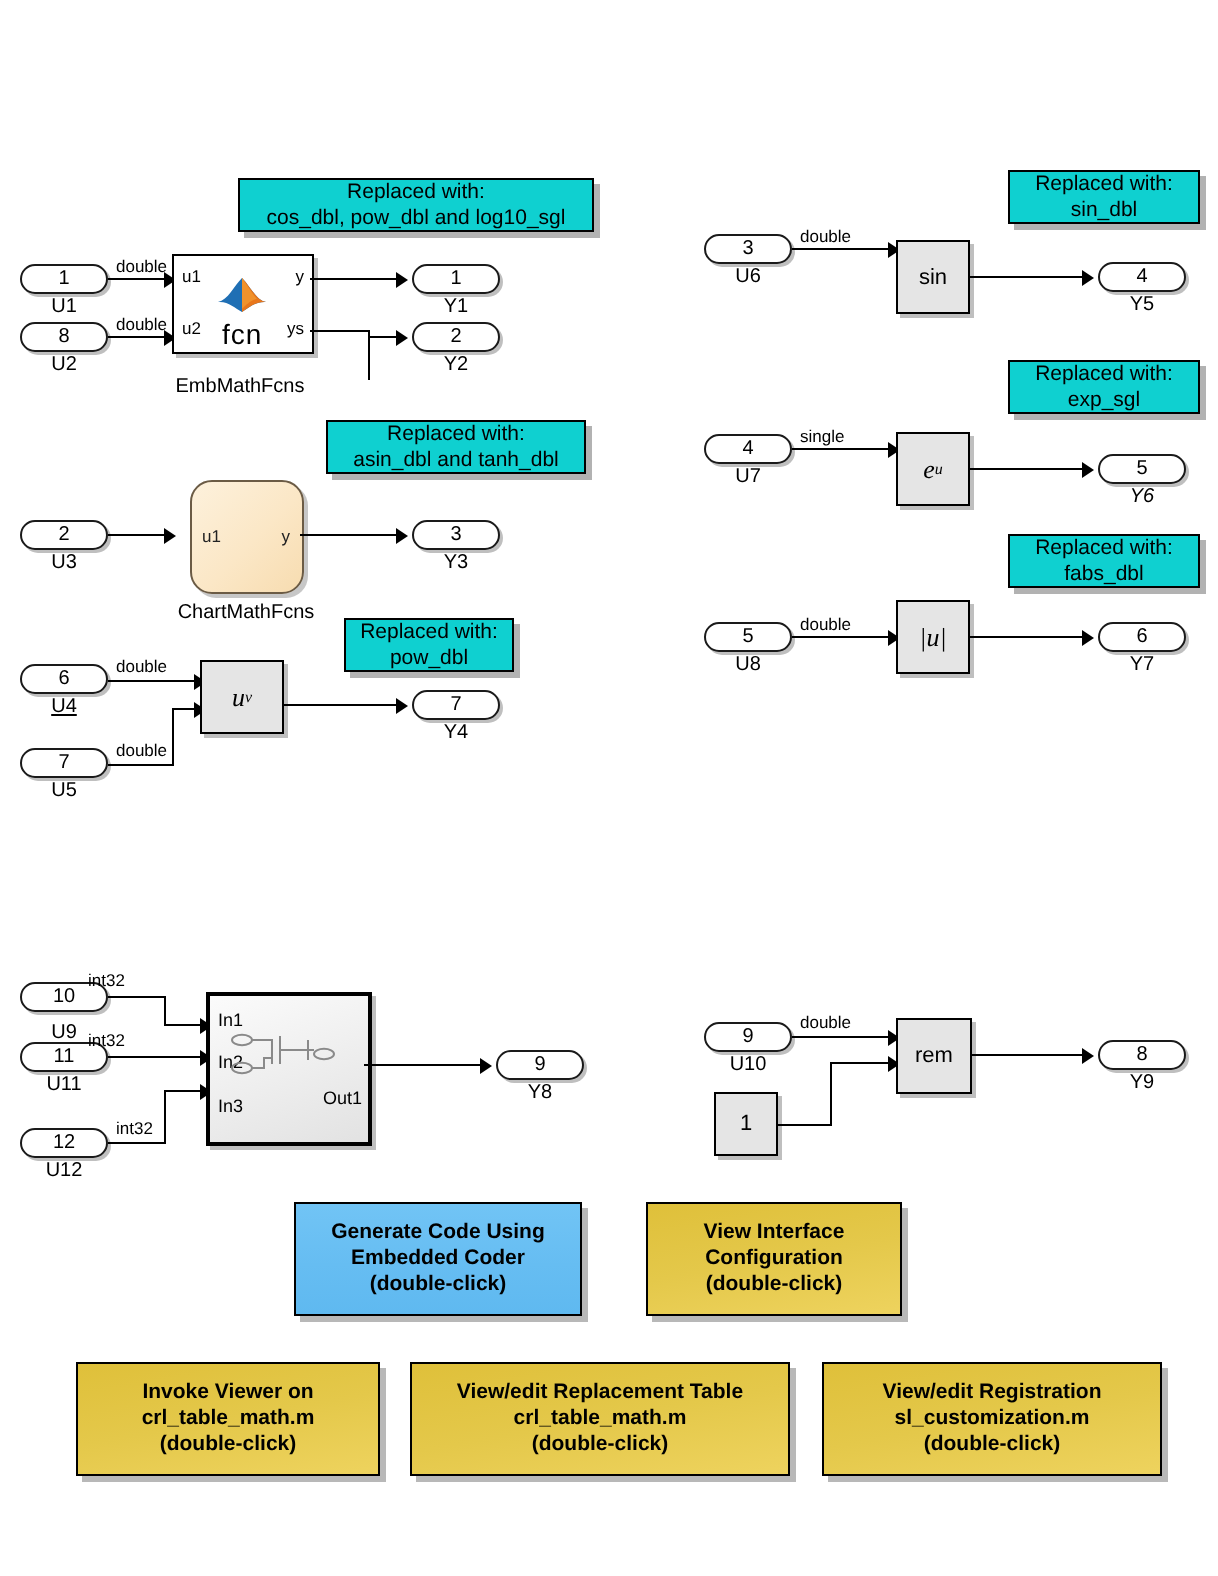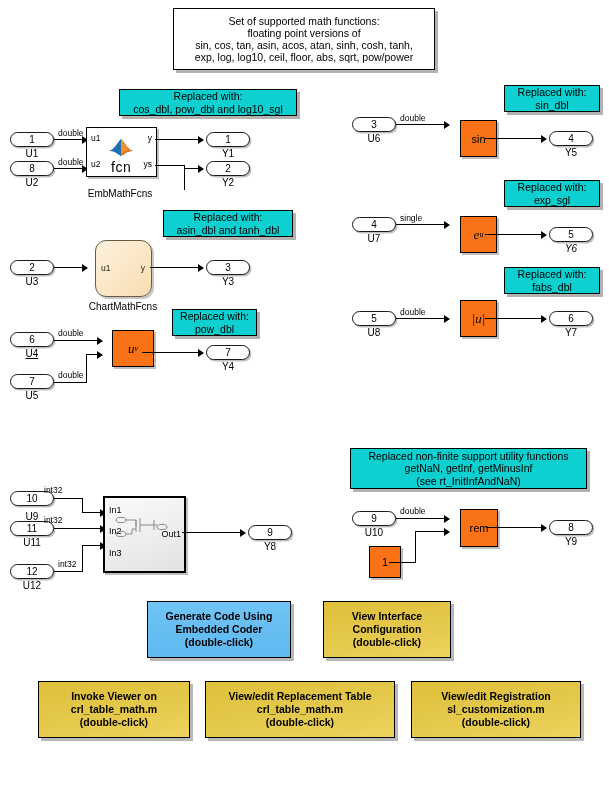--- a/index.html
+++ b/index.html
@@ -35,25 +35,24 @@
   .port{
     border:1.4px solid #1a1a1a;border-radius:999px;background:#fff;
     display:flex;align-items:center;justify-content:center;
     font-size:10px;height:15px;
     box-shadow:1.5px 1.5px 0 rgba(0,0,0,.25);
   }
   .portlabel{font-size:10px;text-align:center;white-space:nowrap;}
 
   
   .blk{
-    background:#f97316;border:1.5px solid #000;
+    background:#e5e5e5;border:1.5px solid #000;
     box-shadow:2px 2px 0 rgba(0,0,0,.25);
     display:flex;align-items:center;justify-content:center;
     font-size:11px;
-    margin-left:12px;
   }
   .blk.mathitalic{font-family:"Liberation Serif",serif;font-style:italic;font-size:13px;}
   .blk.mathitalic sup{font-size:8px;font-style:italic;}
 
   
   .mfcn{
     background:#fff;border:1.7px solid #000;
     box-shadow:2px 2px 0 rgba(0,0,0,.25);
     position:absolute;
   }
@@ -102,24 +101,20 @@
 
   .copyright{
     position:absolute;width:100%;text-align:center;font-size:9.5px;color:#111;
   }
 </style>
 </head>
 <body>
 
 <div class="canvas">
 
-  <div class="note abs" style="left:173px;top:8px;width:262px;height:62px;">Set of supported math functions:
-floating point versions of
-sin, cos, tan, asin, acos, atan, sinh, cosh, tanh,
-exp, log, log10, ceil, floor, abs, sqrt, pow/power</div>
 
   <div class="cyan abs" style="left:119px;top:89px;width:178px;height:27px;">Replaced with:
 cos_dbl, pow_dbl and log10_sgl</div>
 
   <div class="port abs" style="left:10px;top:132px;width:44px;">1</div>
   <div class="portlabel abs" style="left:10px;top:148px;width:44px;">U1</div>
   <div class="sig" style="left:58px;top:128px;">double</div>
   <div class="wire wh abs" style="left:54px;top:139px;width:30px;"></div>
   <div class="arrow" style="left:82px;top:135.5px;"></div>
 
@@ -273,42 +268,39 @@
   <div class="sig" style="left:58px;top:559px;">int32</div>
   <div class="wire wh abs" style="left:54px;top:571px;width:29px;"></div>
   <div class="wire wv abs" style="left:82px;top:545px;height:27px;"></div>
   <div class="wire wh abs" style="left:82px;top:545px;width:22px;"></div>
   <div class="arrow" style="left:100px;top:541.5px;"></div>
 
   <div class="subsys" style="left:103px;top:496px;width:79px;height:73px;">
     <span class="pin" style="left:4px;top:7px;">In1</span>
     <span class="pin" style="left:4px;top:28px;">In2</span>
     <span class="pin" style="left:4px;top:50px;">In3</span>
-    <span class="pin" style="right:3px;top:31px;">Out1</span>
+    <span class="pin" style="right:3px;top:46px;">Out1</span>
     <svg width="56" height="36" viewBox="0 0 56 36" style="position:absolute;left:9px;top:16px;">
       <g stroke="#8a8a8a" fill="none" stroke-width="1">
         <ellipse cx="7" cy="6" rx="5" ry="2.6"></ellipse>
         <ellipse cx="7" cy="20" rx="5" ry="2.6"></ellipse>
         <ellipse cx="48" cy="13" rx="5" ry="2.6"></ellipse>
         <path d="M12 6 L22 6 L22 12 M12 20 L18 20 L18 15 L22 15"></path>
         <path d="M26 4 L26 18 M26 11 L40 11 M40 6 L40 16"></path>
         <path d="M40 11 L43 11"></path>
         <path d="M22 6 L22 18"></path>
       </g>
     </svg>
   </div>
 
   <div class="wire wh abs" style="left:182px;top:532px;width:60px;"></div>
   <div class="arrow" style="left:240px;top:528.5px;"></div>
   <div class="port abs" style="left:248px;top:525px;width:44px;">9</div>
   <div class="portlabel abs" style="left:248px;top:541px;width:44px;">Y8</div>
 
-  <div class="cyan abs" style="left:350px;top:448px;width:237px;height:41px;">Replaced non-finite support utility functions
-getNaN, getInf, getMinusInf
-(see rt_InitInfAndNaN)</div>
 
   <div class="port abs" style="left:352px;top:511px;width:44px;">9</div>
   <div class="portlabel abs" style="left:352px;top:527px;width:44px;">U10</div>
   <div class="sig" style="left:400px;top:506px;">double</div>
   <div class="wire wh abs" style="left:396px;top:518px;width:50px;"></div>
   <div class="arrow" style="left:444px;top:514.5px;"></div>
 
   <div class="blk abs" style="left:357px;top:546px;width:32px;height:32px;">1</div>
   <div class="wire wh abs" style="left:389px;top:562px;width:27px;"></div>
   <div class="wire wv abs" style="left:415px;top:531px;height:32px;"></div>

